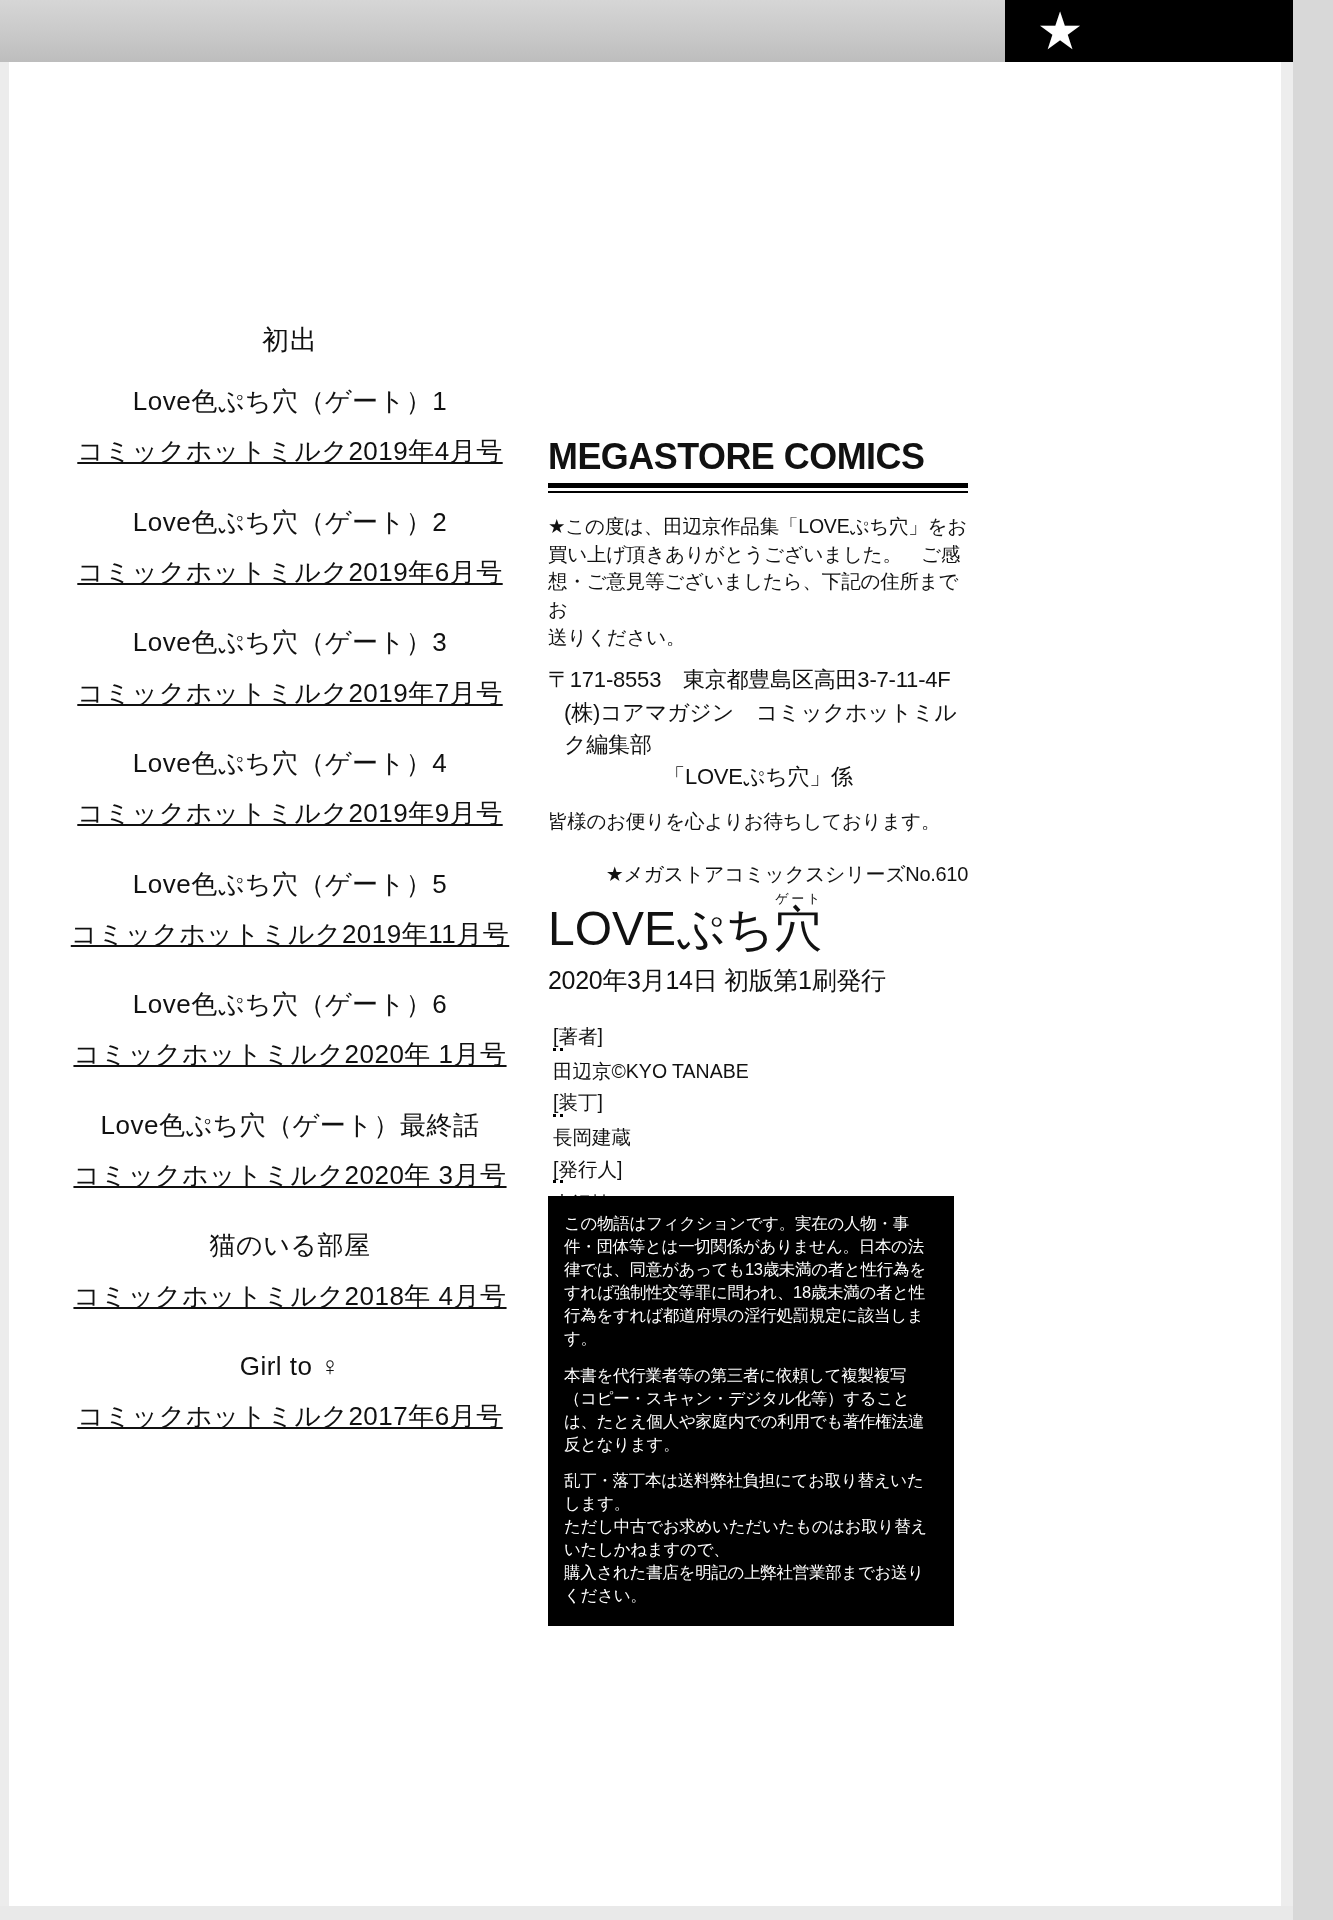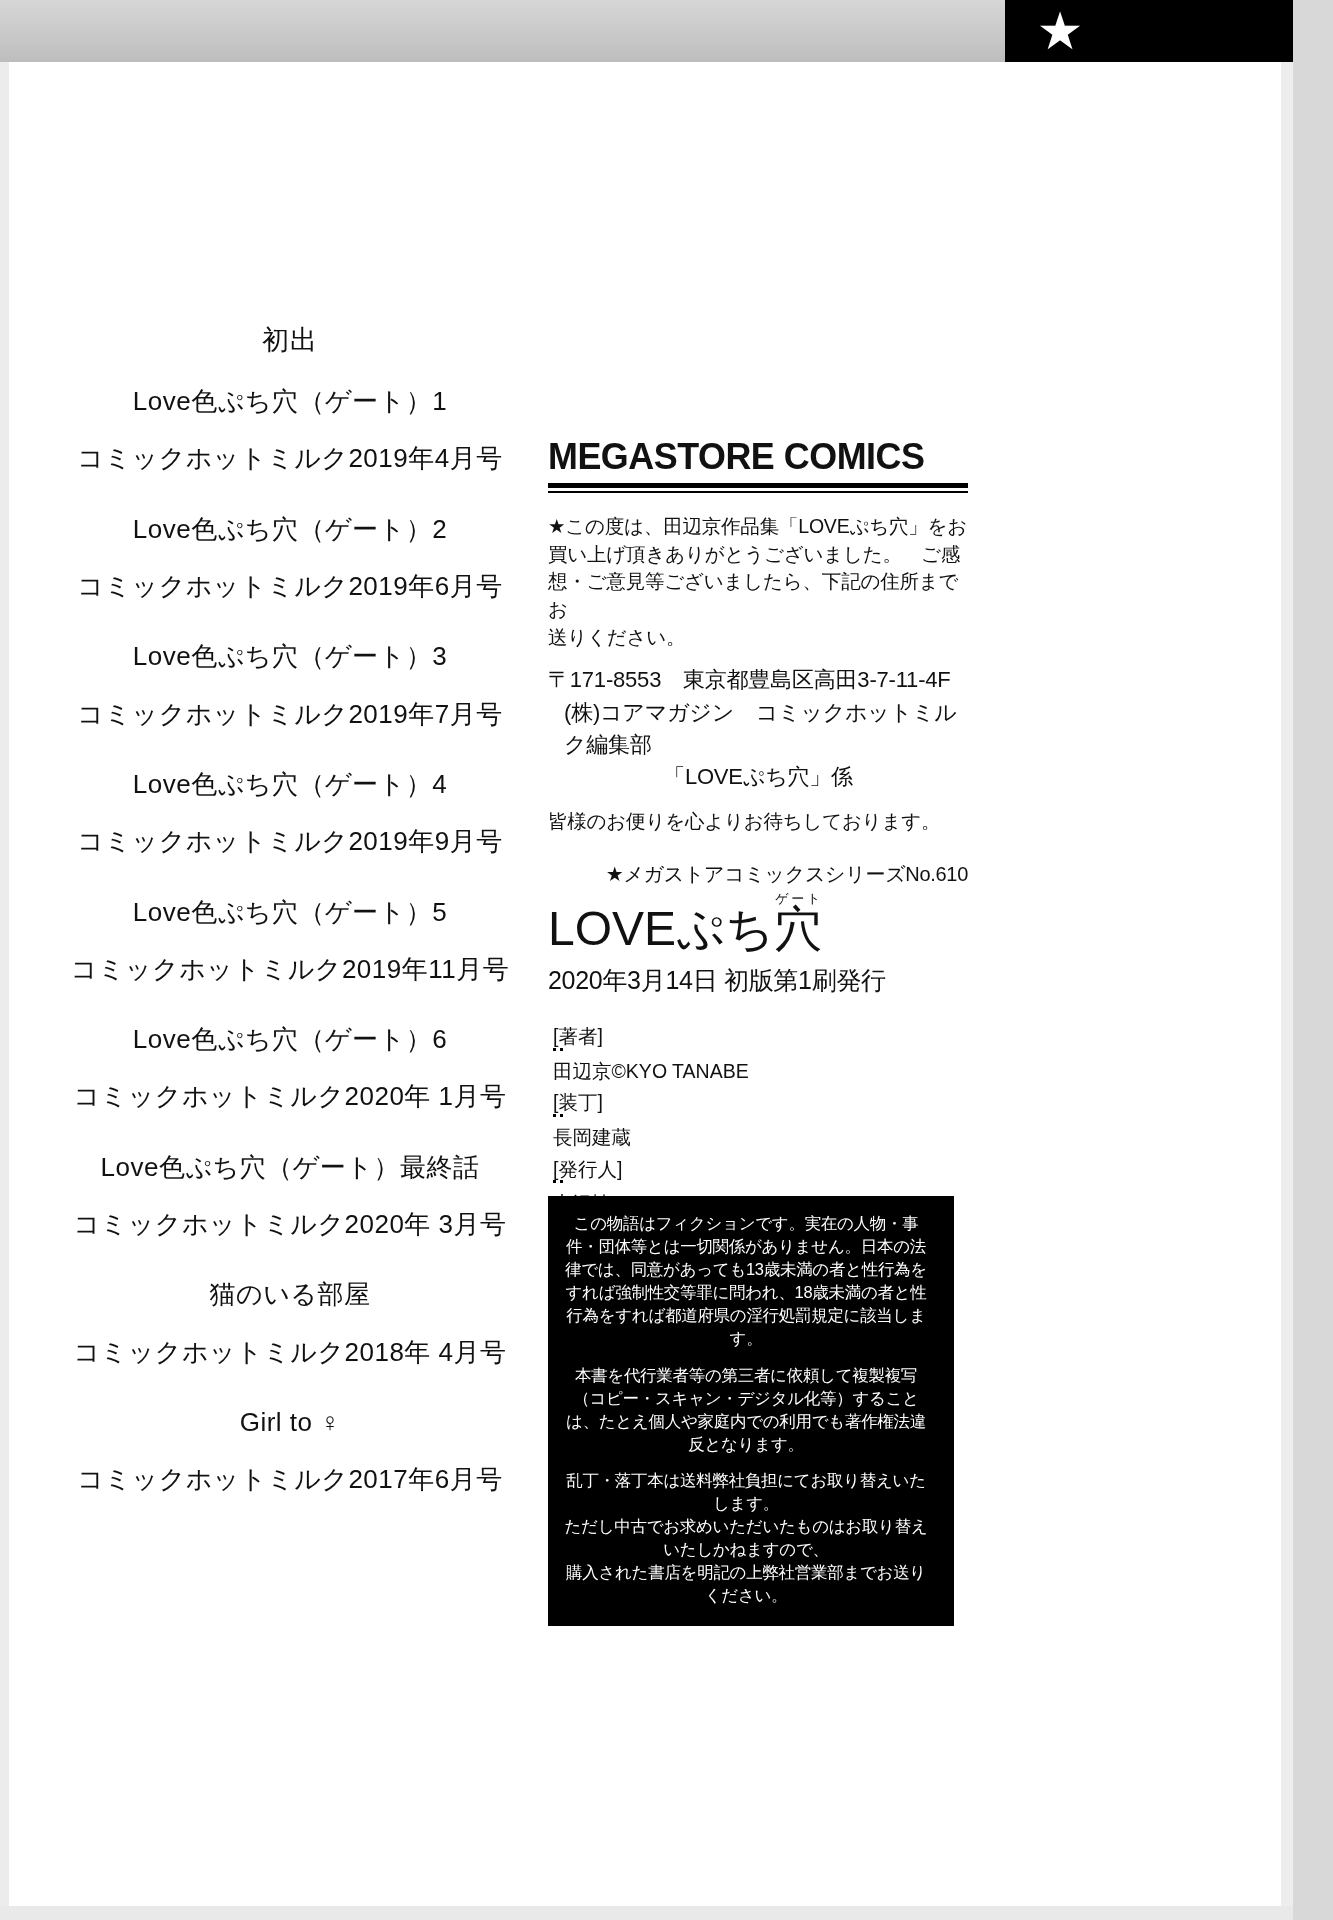--- a/index.html
+++ b/index.html
@@ -16,21 +16,21 @@
   .scan-star{position:absolute;left:1035px;top:6px;width:50px;height:50px;color:#fff;
       font-size:52px;line-height:50px;text-align:center;}
   .scan-bottom{position:absolute;left:0;bottom:0;width:1293px;height:14px;background:#e9e9e9;}
   .scan-left{position:absolute;left:0;top:62px;width:9px;height:1844px;background:#ececec;}
 
   
   .left-col{position:absolute;left:60px;top:322px;width:460px;text-align:center;}
   .hatsushutsu{font-size:27px;letter-spacing:1px;margin-bottom:26px;}
   .entry{margin-bottom:36px;}
   .entry .title{font-size:26px;letter-spacing:0.5px;line-height:1.32;}
-  .entry .mag{font-size:26px;letter-spacing:0.5px;line-height:1.32;margin-top:23px;}
+  .entry .mag{font-size:26px;letter-spacing:0.5px;line-height:1.32;margin-top:16px;text-decoration:underline;}
 
   
   .right-col{position:absolute;left:548px;top:436px;width:420px;}
 
   .ms-logo{font-size:37px;font-weight:bold;letter-spacing:-0.5px;
       font-family:"Liberation Sans Narrow","Liberation Sans",sans-serif;
       transform:scaleX(0.97);transform-origin:left center;white-space:nowrap;}
   .ms-rule1{height:5px;background:#000;margin-top:5px;width:420px;}
   .ms-rule2{height:2px;background:#000;margin-top:3px;width:420px;}
 
@@ -58,21 +58,21 @@
       border-bottom:3px dotted #000;position:relative;top:-5px;min-width:10px;}
   .crow .v{flex:0 0 auto;}
 
   .pubblock{margin-top:2px;font-size:19.5px;line-height:1.52;}
   .pubblock .ind{padding-left:12px;}
   .isbn{padding-left:26px;margin-top:5px;font-size:19.5px;}
 
   
   .legal{position:absolute;left:548px;top:1196px;width:406px;background:#000;color:#fff;
       padding:16px 14px 18px 16px;box-sizing:border-box;}
-  .legal p{margin:0 12px 13px 0;font-size:16.5px;line-height:1.40;letter-spacing:-0.3px;text-align:center;}
+  .legal p{margin:0 12px 13px 0;font-size:16.5px;line-height:1.40;letter-spacing:-0.3px;}
   .legal p:last-child{margin-bottom:0;}
 </style>
 </head>
 <body>
 
 <div class="scan-top">
     <div class="scan-top-inner"></div>
   </div>
 <div class="scan-black-box"></div>
 <div class="scan-star">★</div>

